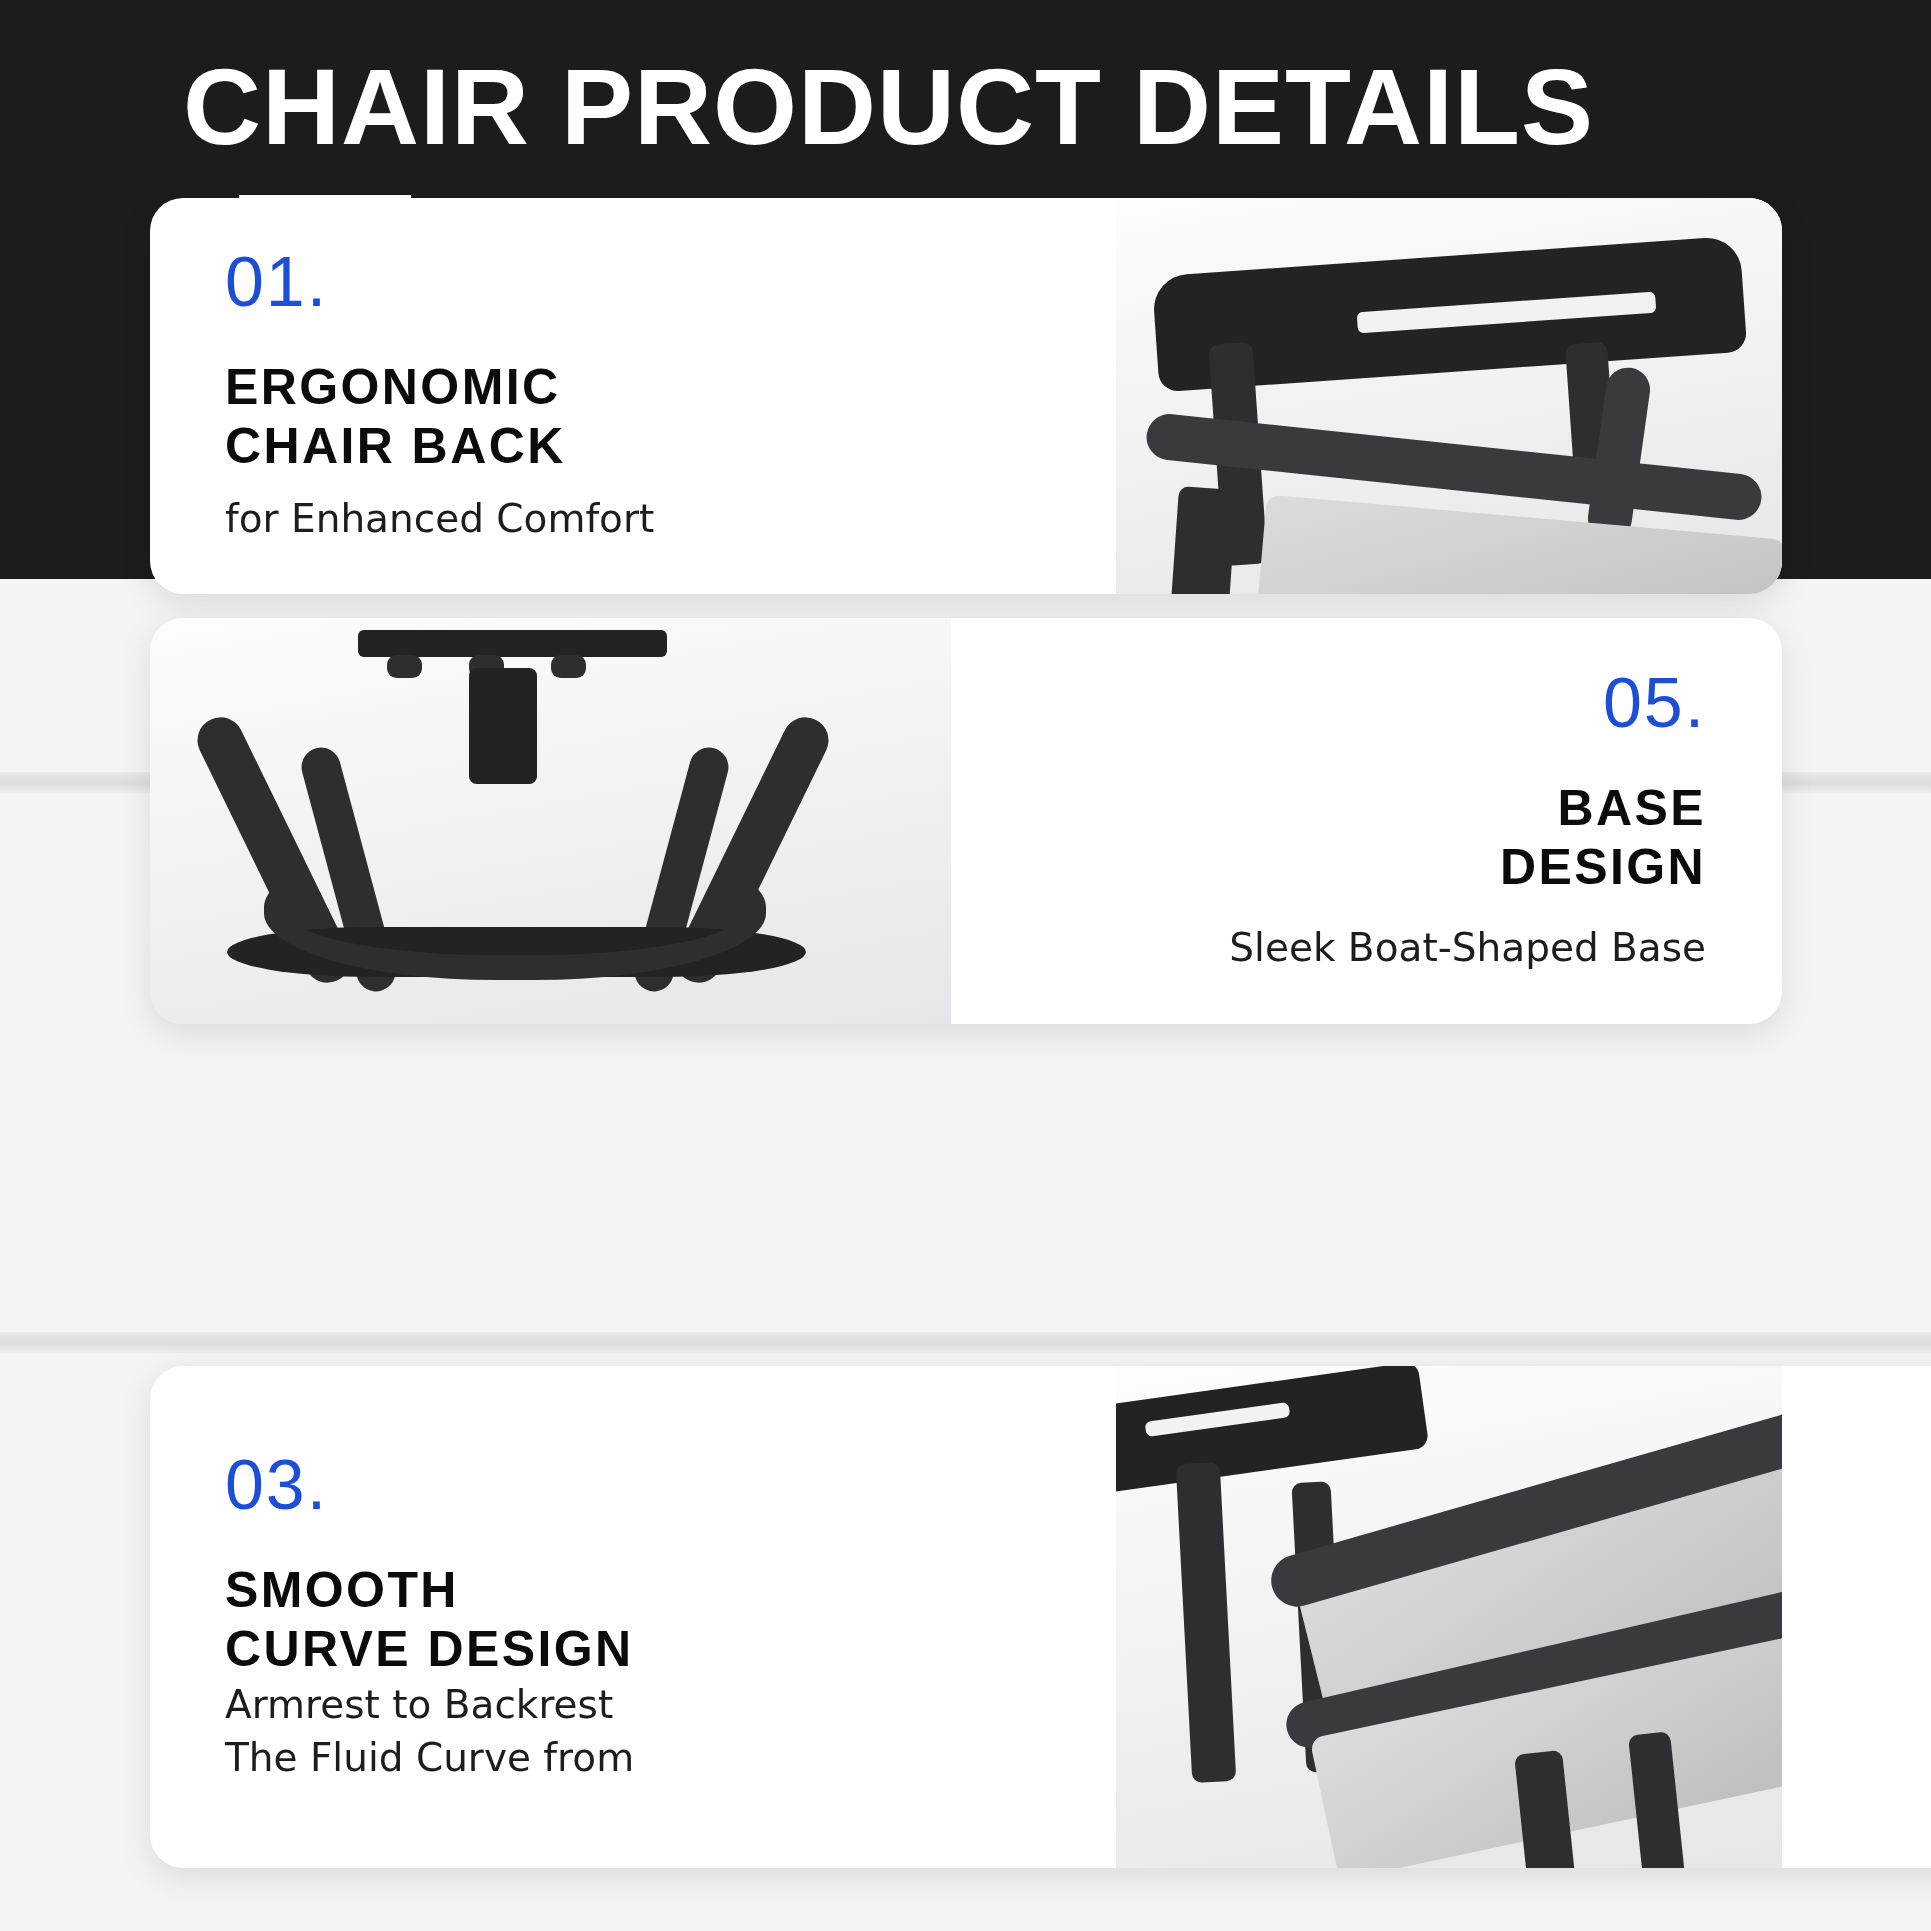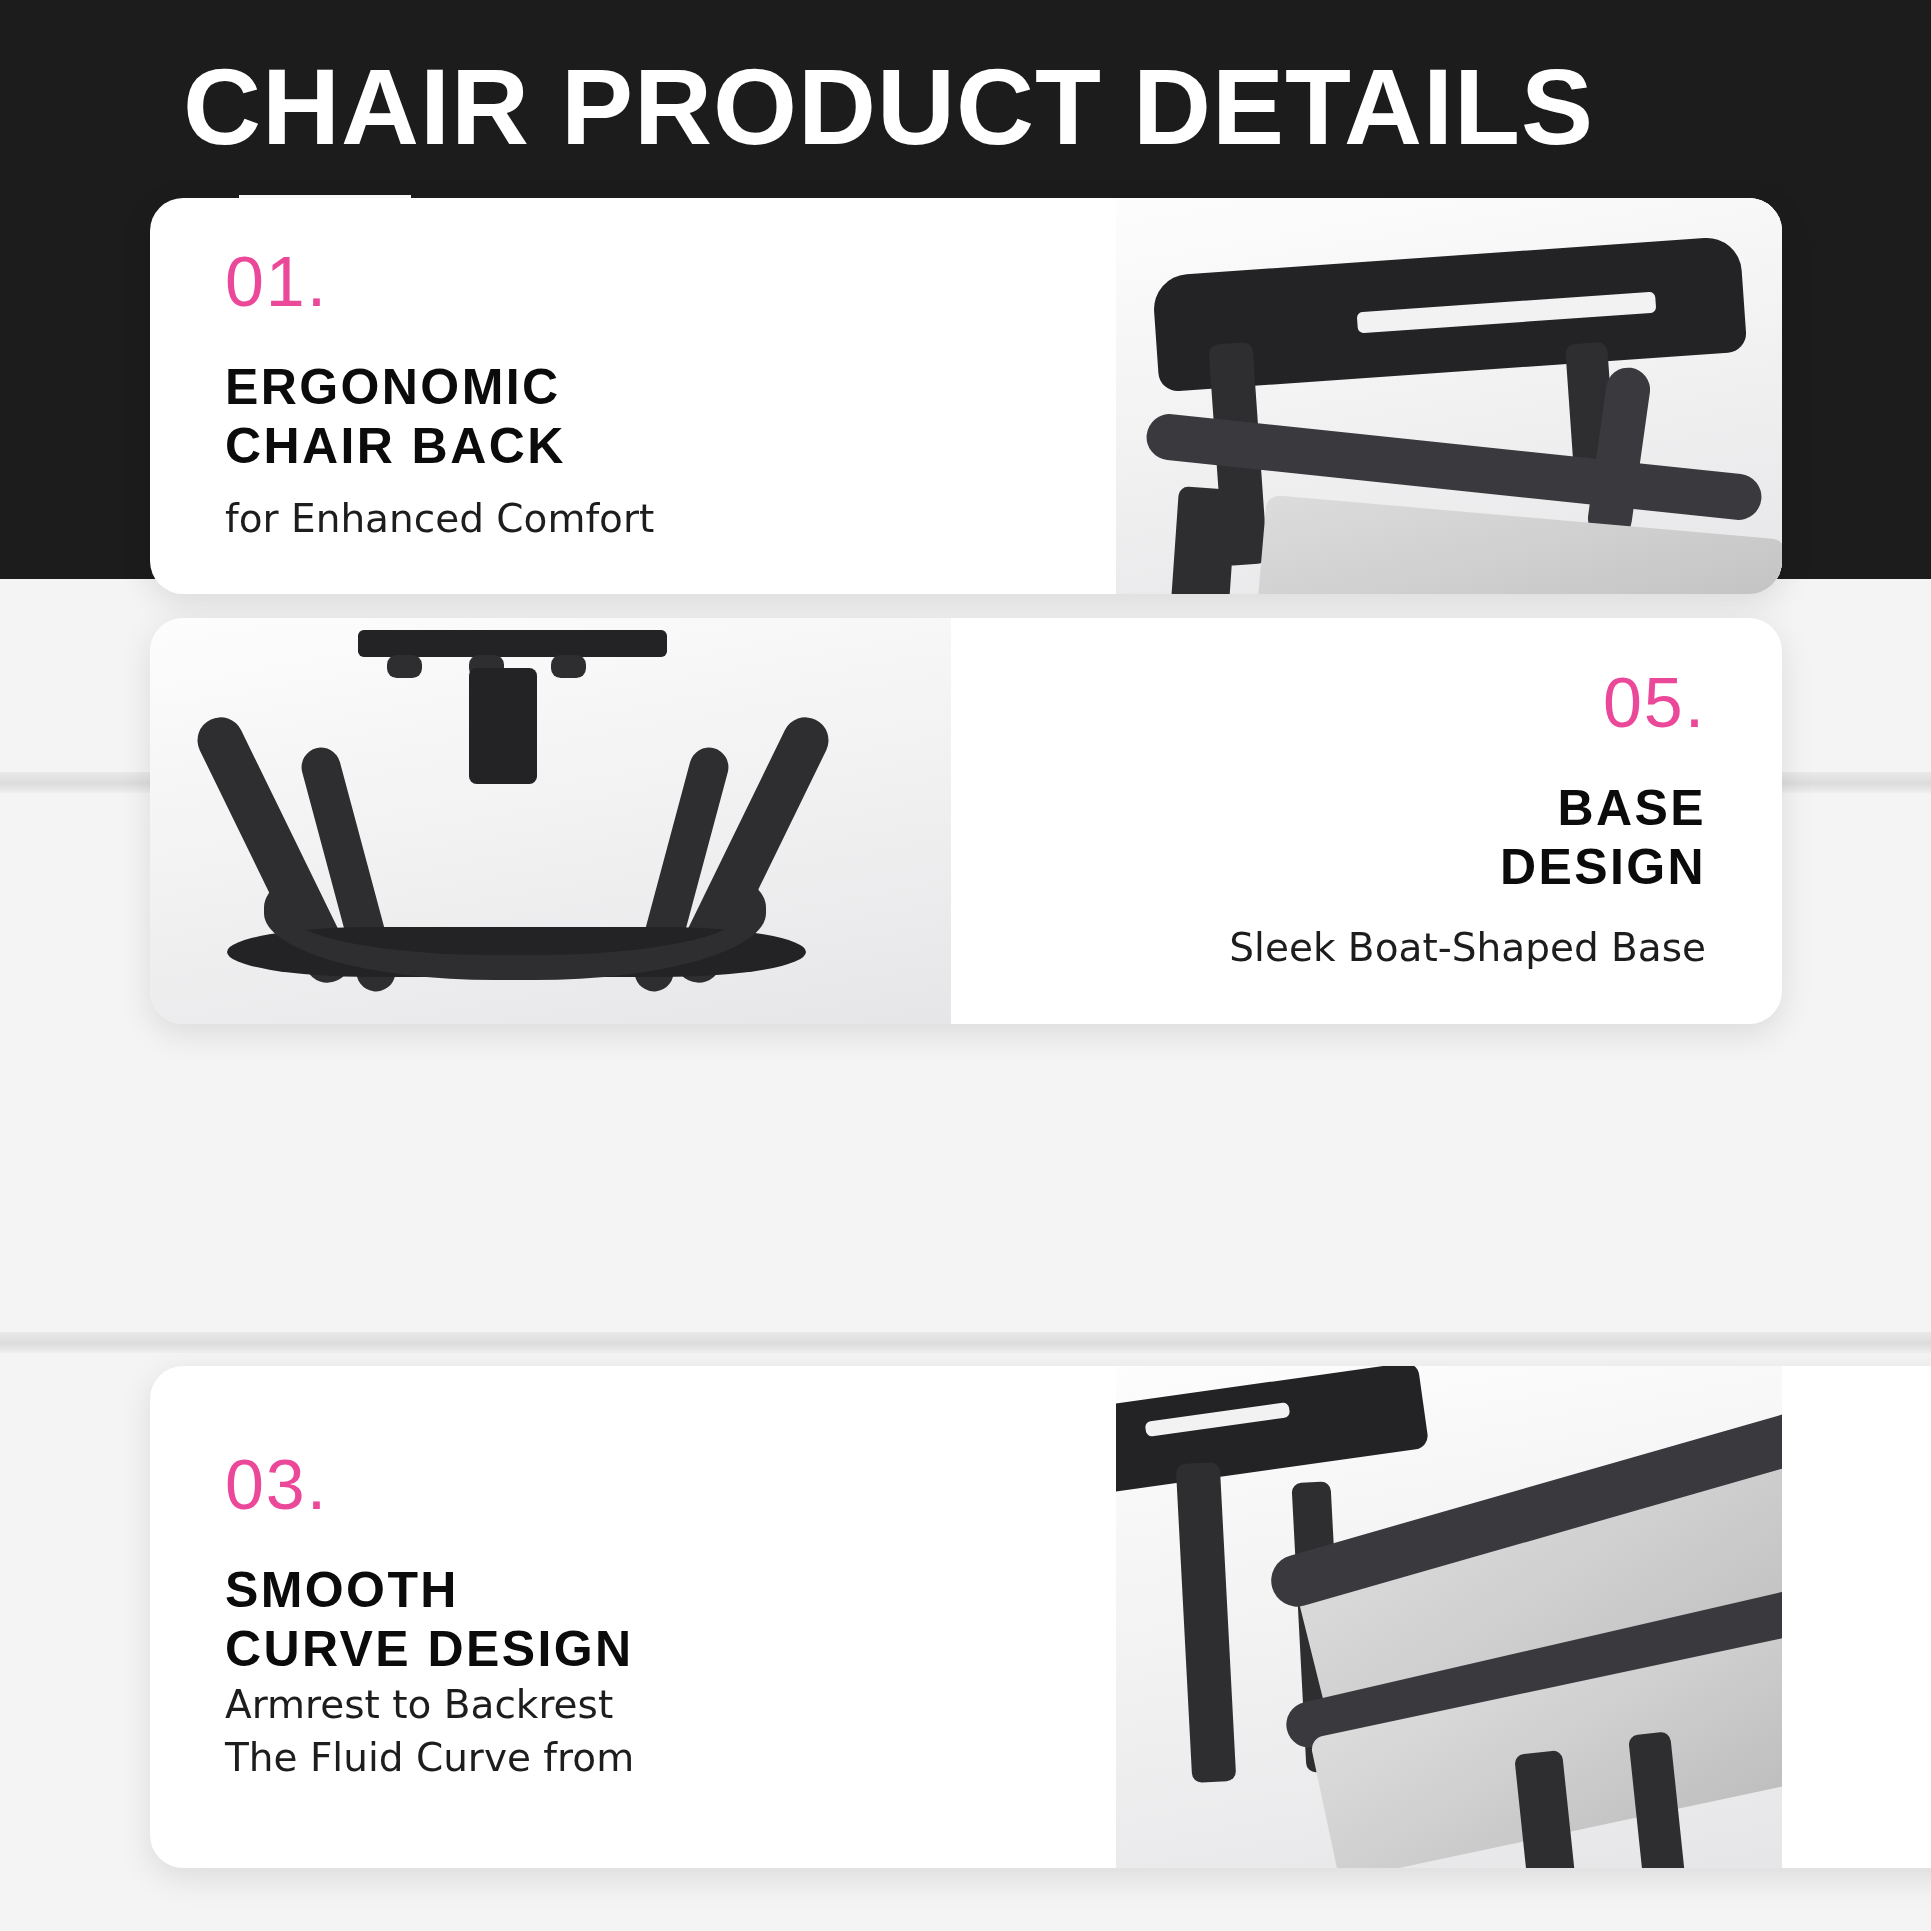--- a/index.html
+++ b/index.html
@@ -61,21 +61,21 @@
     justify-content:center;
     padding:0 75px;
   }
   .card.align-right .text-pane { align-items:flex-end; text-align:right; }
   .card.align-left  .text-pane { align-items:flex-start; text-align:left; }
 
   .card-number {
     font-family:"Liberation Sans", sans-serif;
     font-size:70px;
     font-weight:300;
-    color:#ec4899;
+    color:#1d4ed8;
     letter-spacing:1.9px;
     line-height:1;
   }
 
   .card-heading {
     font-family:"Liberation Sans", sans-serif;
     font-size:50px;
     font-weight:700;
     color:#0b0b0b;
     letter-spacing:2.4px;

